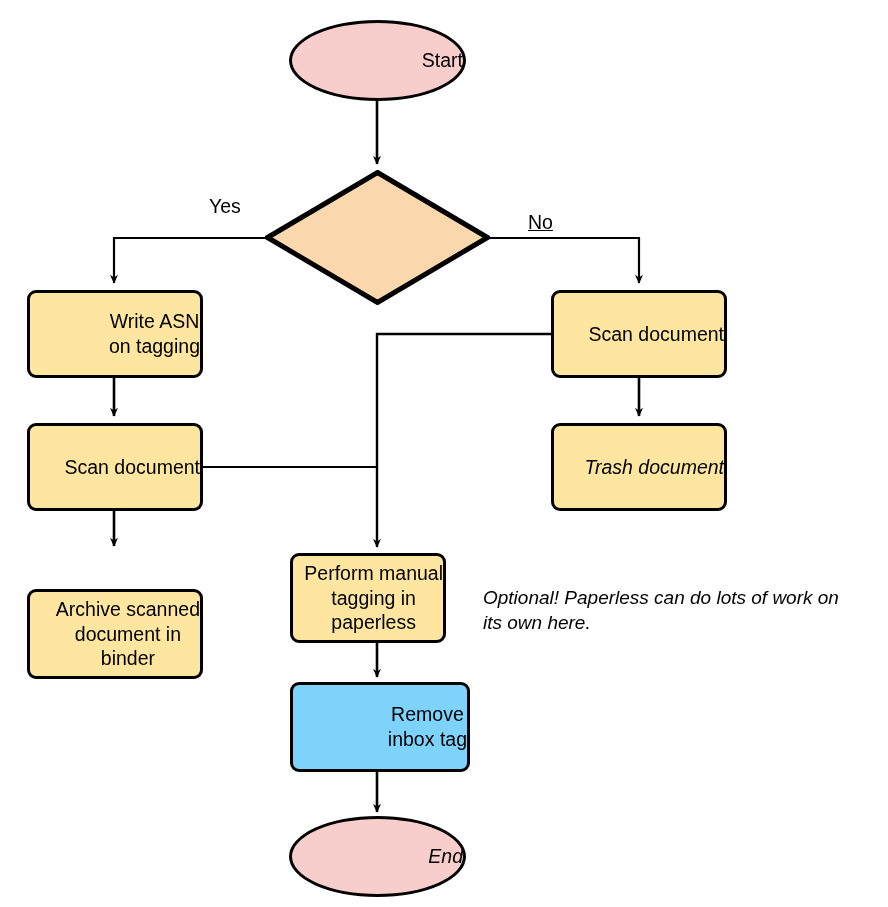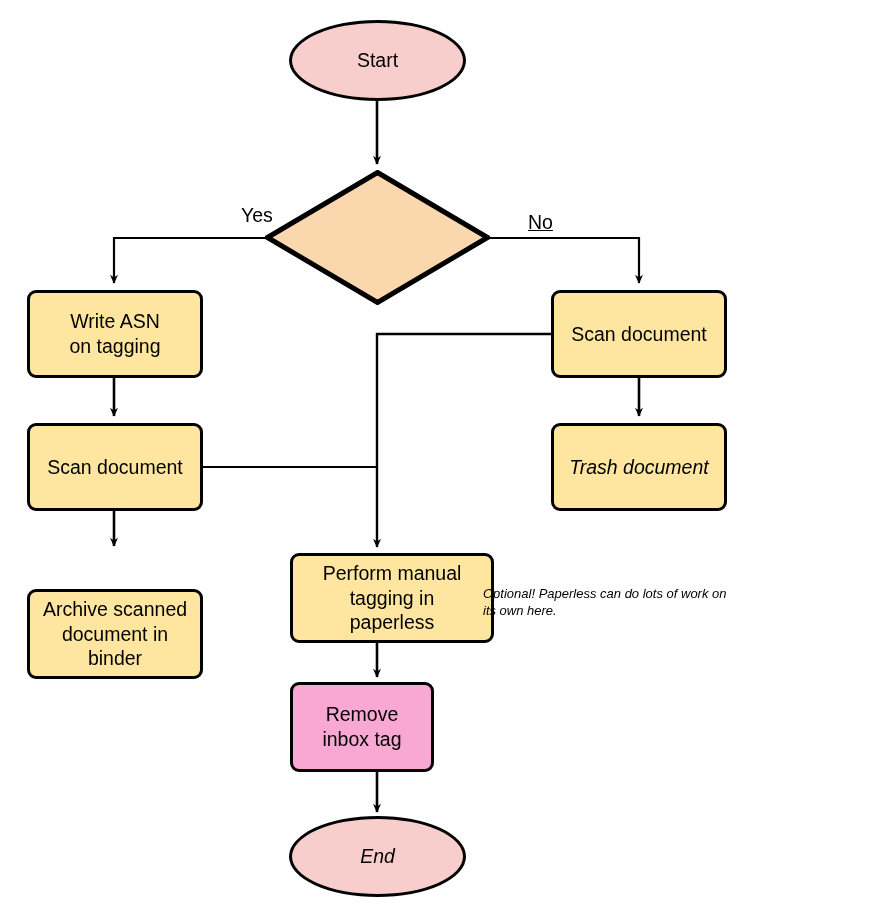--- a/index.html
+++ b/index.html
@@ -27,21 +27,21 @@
     top: 0;
     width: 888px;
     height: 907px;
     pointer-events: none;
   }
   .node {
     position: absolute;
     box-sizing: border-box;
     display: flex;
     align-items: center;
-    justify-content: center;
+    justify-content: flex-end;
     text-align: center;
     font-size: 19.5px;
     line-height: 1.28;
     color: #000000;
     white-space: pre-line;
   }
   .node-terminator {
     border: 3px solid #000000;
     border-radius: 50%;
   }
@@ -68,21 +68,21 @@
   .edge-label {
     position: absolute;
     font-size: 19.5px;
     line-height: 1.2;
     color: #000000;
     background: transparent;
     white-space: nowrap;
   }
   .note {
     position: absolute;
-    font-size: 13px;
+    font-size: 19px;
     line-height: 1.3;
     font-style: italic;
     color: #000000;
     white-space: pre-line;
   }
 </style>
 </head>
 <body>
 
 <div id="flowchart-root">
@@ -118,21 +118,21 @@
   <div class="node node-terminator" style="left:289px; top:20px; width:177px; height:81px; background:#f8cecc;">
     <span>Start</span>
   </div>
 
   <div class="node node-decision" style="left:265px; top:170px; width:225px; height:135px;">
     <svg class="decision-shape" viewBox="0 0 225 135" preserveAspectRatio="none" xmlns="http://www.w3.org/2000/svg">
       <polygon points="112.5,2.5 222.5,67.5 112.5,132.5 2.5,67.5" fill="#fad7ac" stroke="#000000" stroke-width="5" stroke-linejoin="miter"></polygon>
     </svg>
   </div>
 
-  <div class="edge-label" style="left:209px; top:204px;margin-left:32px;">Yes</div>
+  <div class="edge-label" style="left:209px; top:195px;">Yes</div>
 
   <div class="edge-label" style="left:528px; top:211px;text-decoration:underline;">No</div>
 
   <div class="node node-process" style="left:27px; top:290px; width:176px; height:88px; background:#ffe6a0;">
     <span>Write ASN
 on tagging</span>
   </div>
 
   <div class="node node-process" style="left:27px; top:423px; width:176px; height:88px; background:#ffe6a0;">
     <span>Scan document</span>
@@ -145,27 +145,27 @@
   </div>
 
   <div class="node node-process" style="left:551px; top:290px; width:176px; height:88px; background:#ffe6a0;">
     <span>Scan document</span>
   </div>
 
   <div class="node node-process" style="left:551px; top:423px; width:176px; height:88px; background:#ffe6a0;font-style:italic;">
     <span>Trash document</span>
   </div>
 
-  <div class="node node-process" style="left:290px; top:553px; width:204px; height:90px; background:#ffe6a0;">
+  <div class="node node-process" style="left:290px; top:553px; width:156px; height:90px; background:#ffe6a0;">
     <span>Perform manual
 tagging in
 paperless</span>
   </div>
 
-  <div class="node node-process" style="left:290px; top:682px; width:144px; height:90px; background:#f9a8d4;">
+  <div class="node node-process" style="left:290px; top:682px; width:180px; height:90px; background:#7dd3fc;">
     <span>Remove
 inbox tag</span>
   </div>
 
   <div class="node node-terminator" style="left:289px; top:816px; width:177px; height:81px; background:#f8cecc;font-style:italic;">
     <span>End</span>
   </div>
 
   <div class="note" style="left:483px; top:586px; width:400px;">Optional! Paperless can do lots of work on
 its own here.</div>

